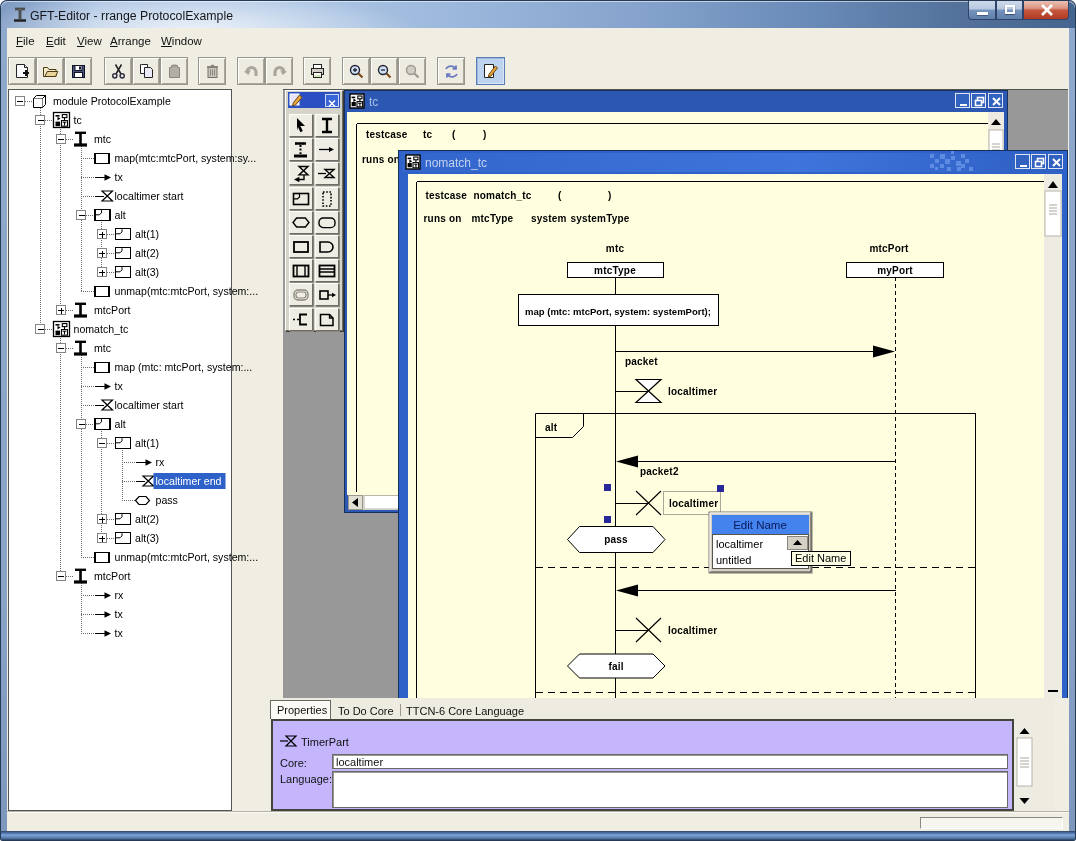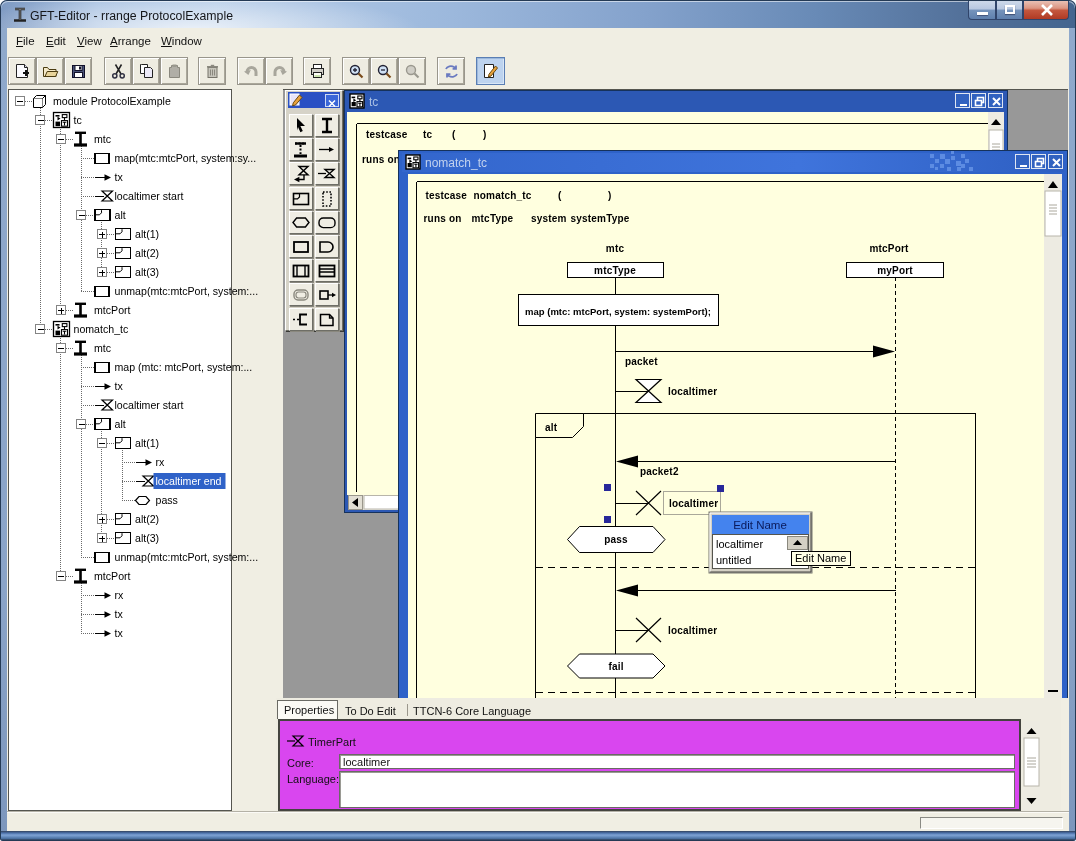--- a/index.html
+++ b/index.html
@@ -29,23 +29,23 @@
 
 #treepanel{position:absolute;left:8px;top:89px;width:224px;height:722px;background:#ffffff;
  border:1px solid #55554f;}
 #mdi{position:absolute;left:283px;top:89px;width:785px;height:609px;background:#989898;
  border-top:1px solid #55554f;overflow:hidden;}
 
 .mdiwin{position:absolute;}
 .mdibtn{position:absolute;top:0;width:15px;height:15px;border:1px solid #dfe6f2;background:#3162c0;}
 .mdibtn svg{position:absolute;left:1px;top:1px;}
 
-#bottompanel{position:absolute;left:276px;top:698px;width:785px;height:114px;background:#eeece1;}
+#bottompanel{position:absolute;left:269px;top:698px;width:785px;height:114px;background:#eeece1;}
 .tab{position:absolute;font-size:11px;color:#111;}
-#propbox{position:absolute;left:2px;top:21px;width:743px;height:92px;background:#d946ef;
+#propbox{position:absolute;left:2px;top:21px;width:743px;height:92px;background:#c4b5fd;
  border:2px solid #44443f;}
 .field{position:absolute;background:#ffffff;border:1px solid #6a6a64;
  box-shadow:inset 1px 1px 0 #9a9a94;font-size:11px;color:#111;}
 #statusbar{position:absolute;left:7px;top:811px;width:1062px;height:20px;background:#f0eee3;
  border-top:1px solid #b4b1a6;box-shadow:inset 0 1px 0 #fbfaf6;}
 #statusfield{position:absolute;left:913px;top:5px;width:143px;height:12px;background:#f6f5ef;
  border:1px solid #8a8a84;border-bottom-color:#fff;border-right-color:#fff;}
 
 #capbtns{position:absolute;left:967px;top:0px;height:19px;}
 .cap{position:absolute;top:0;height:19px;border:1px solid #30446a;border-top:none;}
@@ -646,21 +646,21 @@
           <rect x="1" y="17" width="16" height="45" fill="#fff" stroke="#b8b5aa"></rect>
           <path d="M5 31 h8 M5 34 h8 M5 37 h8 M5 40 h8" stroke="#aaa79c"></path>
           <path d="M4 517 h10" stroke="#000" stroke-width="2"></path>
         </svg>
 </div>
 </div>
 </div>
 <div id="bottompanel">
 <div class="abs" style="left:1px;top:2px;width:61px;height:19px;background:#fbfaf5;border:1px solid #6a6a64;border-bottom:none;"></div>
 <div class="tab" style="left:8px;top:6px;">Properties</div>
-<div class="tab" style="left:69px;top:7px;">To Do Edit</div>
+<div class="tab" style="left:69px;top:7px;">To Do Core</div>
 <div class="abs" style="left:131px;top:6px;width:1px;height:12px;background:#9a978c;"></div>
 <div class="tab" style="left:137px;top:7px;">TTCN-6 Core Language</div>
 <div id="propbox">
 <div class="abs" style="left:7px;top:12px;"><svg width="18" height="12" viewBox="0 0 18 12" style="">
           <line x1="0" y1="6" x2="8" y2="6" stroke="#000" stroke-width="1.2"></line>
           <path d="M6 1 h10 l-10 10 h10 z" fill="none" stroke="#000" stroke-width="1.2"></path>
         </svg></div>
 <div class="tab" style="left:28px;top:15px;">TimerPart</div>
 <div class="tab" style="left:7px;top:36px;">Core:</div>
 <div class="field" style="left:59px;top:33px;width:676px;height:15px;padding:1px 0 0 3px;">localtimer</div>

